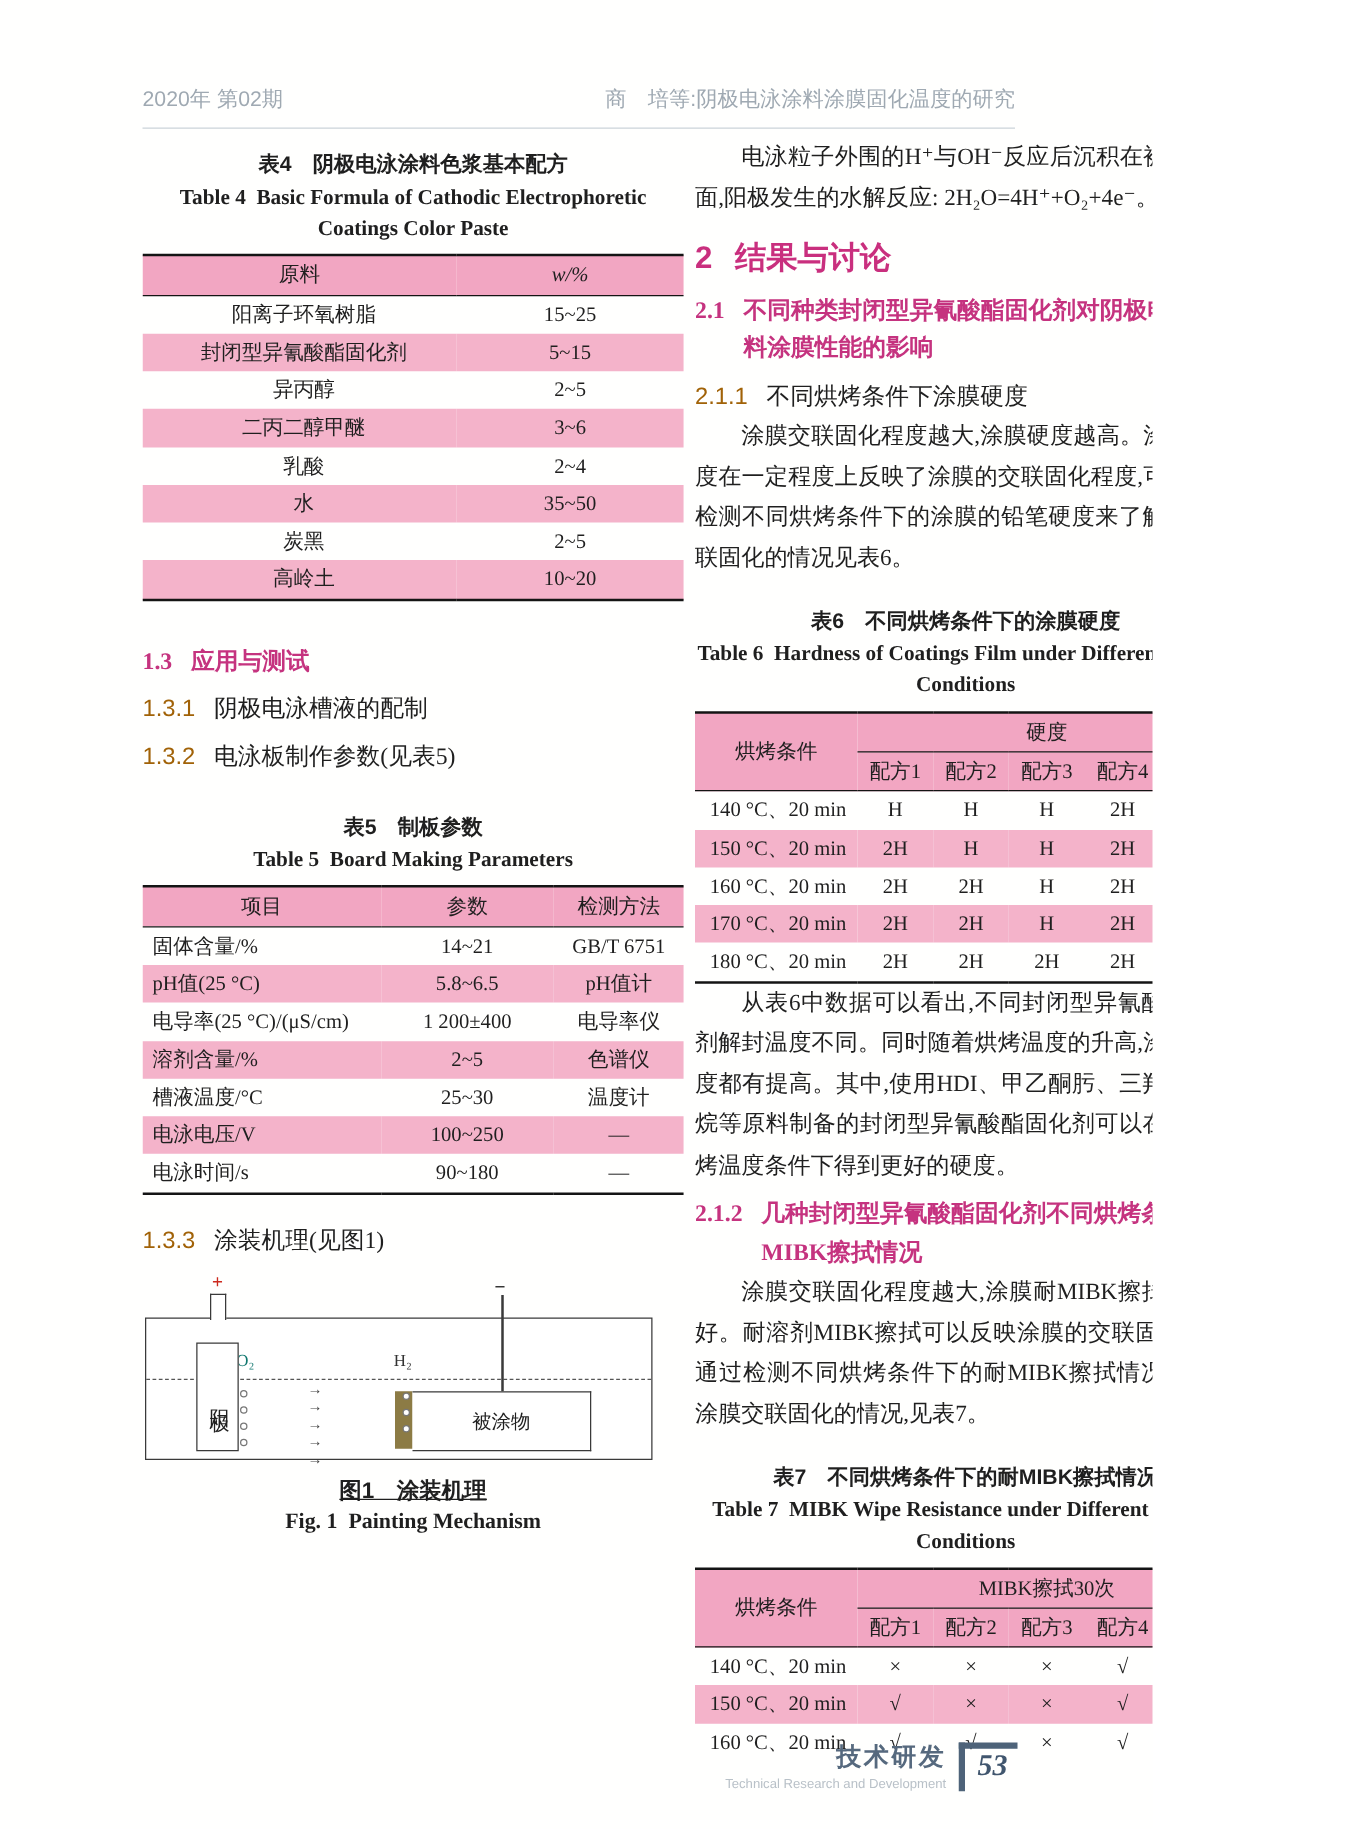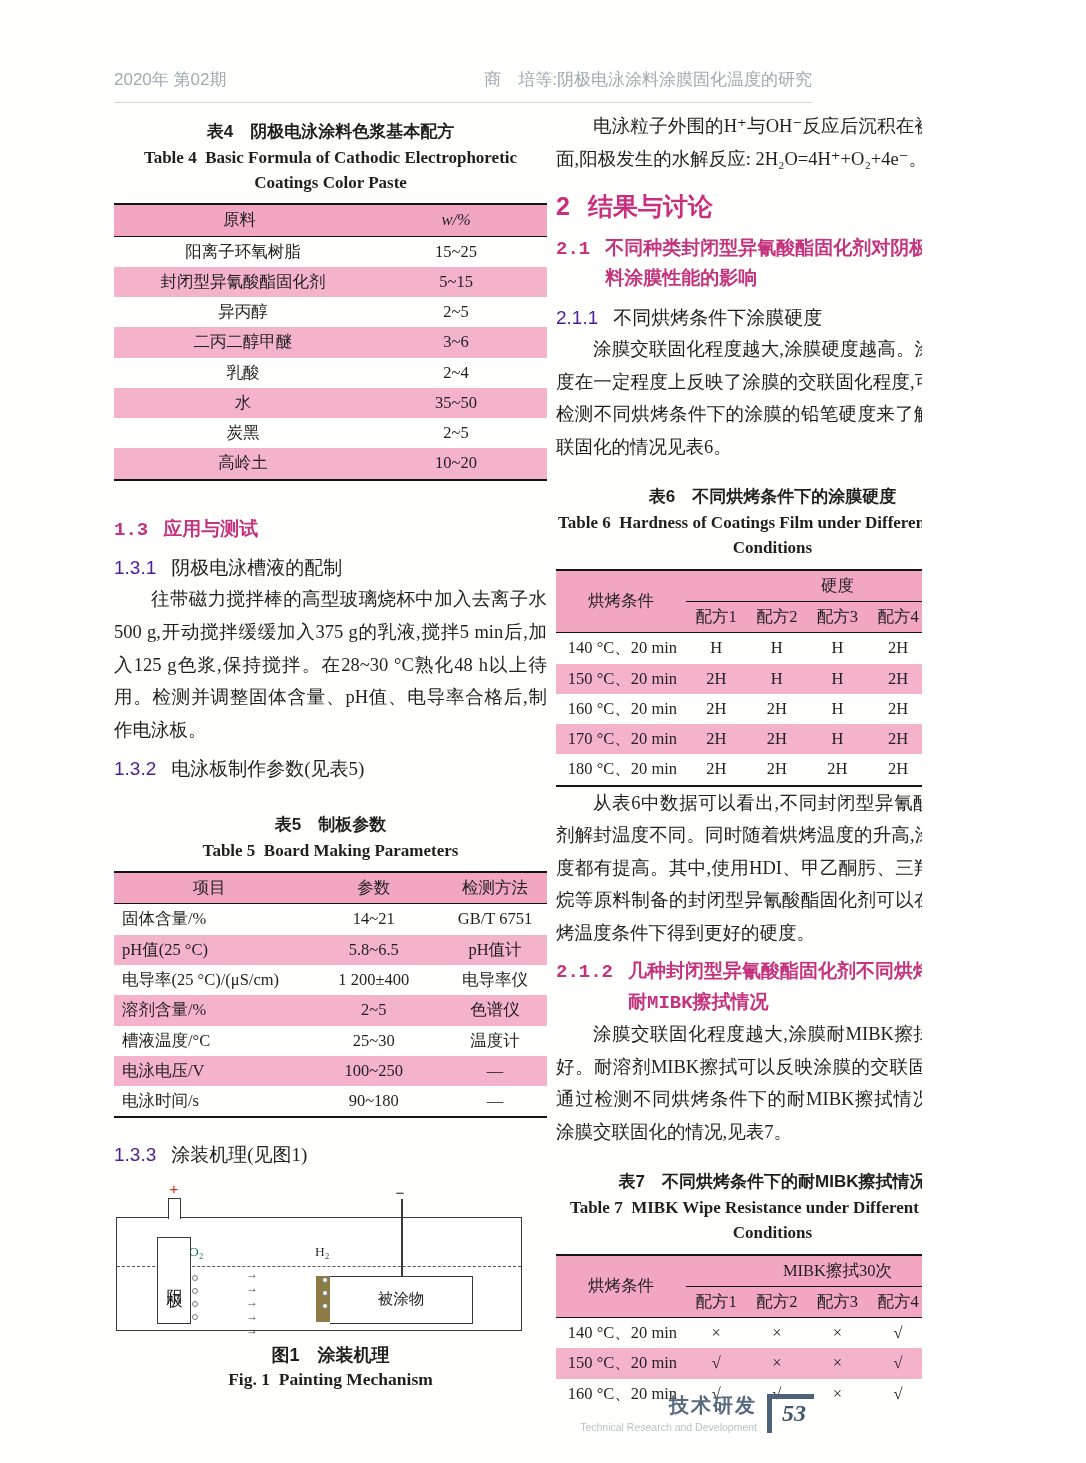--- a/index.html
+++ b/index.html
@@ -11,25 +11,25 @@
          align-items:flex-end;font-family:"Liberation Sans","DejaVu Sans",sans-serif;
          font-size:17px;color:#9fa9b2;padding-bottom:11px;border-bottom:1px solid #ccd4d9;}
 
   
   .col{position:absolute;width:433px;overflow:hidden;}
   .col-left{left:114px;top:120px;height:1278px;}
   .col-right{left:556px;top:110px;height:1292px;}
 
   
   p.body{font-size:18.5px;line-height:1.76;text-align:justify;margin:0;text-indent:2em;}
-  .h3{display:flex;font-family:Liberation Mono, monospace;font-weight:bold;
+  .h3{display:flex;font-family:Liberation Serif, serif;font-weight:bold;
       font-size:19px;color:#c5337f;line-height:1.6;}
   .h3 .num{flex:0 0 auto;margin-right:15px;}
   .h4{display:flex;font-size:19px;line-height:1.6;}
-  .h4 .num{flex:0 0 auto;margin-right:15px;color:#4c1d95;font-family:"Liberation Sans","DejaVu Sans",sans-serif;}
+  .h4 .num{flex:0 0 auto;margin-right:15px;color:#a16207;font-family:"Liberation Sans","DejaVu Sans",sans-serif;}
   .h4 .t{color:#1f1f1f;}
   .h2big{display:flex;font-family:"Liberation Sans","DejaVu Sans",sans-serif;font-weight:bold;
          font-size:25px;color:#c92f7e;line-height:1.4;}
   .h2big .num{margin-right:18px;}
 
   
   .cap-zh{font-family:"Liberation Sans","DejaVu Sans",sans-serif;font-weight:bold;font-size:17px;
           text-align:center;margin:0 0 3px;white-space:pre-wrap;}
   .cap-en{font-weight:bold;font-size:17px;text-align:center;line-height:1.45;margin:0 0 8px;white-space:pre-wrap;}
 
@@ -63,21 +63,21 @@
   .h2lbl{position:absolute;left:198px;top:26px;font-size:13.5px;color:#333;}
   .bubbles{position:absolute;z-index:4;}
   .bubbles i{display:block;width:4px;height:4px;border:1px solid #777;border-radius:50%;background:#fff;margin:7px 0;}
   .b-o2{left:75px;top:50px;}
   .b-h2{left:205px;top:52px;}
   .arrows{position:absolute;left:129px;top:50px;display:flex;flex-direction:column;color:#444;
           font-size:12px;line-height:12px;gap:2px;z-index:2;}
   .coat{position:absolute;left:199px;top:58px;width:14px;height:46px;background:#8c7b45;z-index:2;}
   .workpiece{position:absolute;left:213px;top:58px;width:142px;height:46px;border:1px solid #3a3a3a;border-left:none;
              background:#fff;display:flex;align-items:center;justify-content:center;font-size:15.5px;z-index:2;}
-  .fig-cap-zh{font-family:"Liberation Sans","DejaVu Sans",sans-serif;font-weight:bold;font-size:18px;text-align:center;margin:6px 0 2px;white-space:pre-wrap;}
+  .fig-cap-zh{font-family:"Liberation Sans","DejaVu Sans",sans-serif;font-weight:bold;font-size:18px;text-align:center;margin:6px 0 2px;white-space:pre-wrap;text-decoration:underline;}
   .fig-cap-en{font-weight:bold;font-size:17.5px;text-align:center;margin:0 0 10px;white-space:pre-wrap;}
 
   
   .pfoot{position:absolute;right:108px;bottom:30px;display:flex;align-items:flex-end;}
   .pfoot .txt{text-align:right;margin-right:10px;}
   .foot-zh{font-family:"Liberation Sans","DejaVu Sans",sans-serif;font-weight:bold;font-size:20px;color:#56697e;letter-spacing:2px;}
   .foot-en{font-family:"Liberation Sans","DejaVu Sans",sans-serif;font-size:10.5px;color:#b9c1c8;margin-top:2px;}
   .badge{border-top:5px solid #4e6379;border-left:5px solid #4e6379;padding:1px 8px 6px 10px;}
   .badge span{font-style:italic;font-weight:bold;font-size:24px;color:#41566e;}
 
@@ -151,21 +151,20 @@
     <div class="h3 mt34">
       <span class="num">1.3</span>
       <span class="t">应用与测试</span>
     </div>
 
     <div class="h4 mt8">
       <span class="num">1.3.1</span>
       <span class="t">阴极电泳槽液的配制</span>
     </div>
 
-    <p class="body">往带磁力搅拌棒的高型玻璃烧杯中加入去离子水500 g,开动搅拌缓缓加入375 g的乳液,搅拌5 min后,加入125 g色浆,保持搅拌。在28~30 °C熟化48 h以上待用。检测并调整固体含量、pH值、电导率合格后,制作电泳板。</p>
 
     <div class="h4 mt8">
       <span class="num">1.3.2</span>
       <span class="t">电泳板制作参数(见表5)</span>
     </div>
 
     <div class="mt28">
       <p class="cap-zh">表5　制板参数</p>
       <p class="cap-en">Table 5  Board Making Parameters</p>
       <table class="dtable t5">

